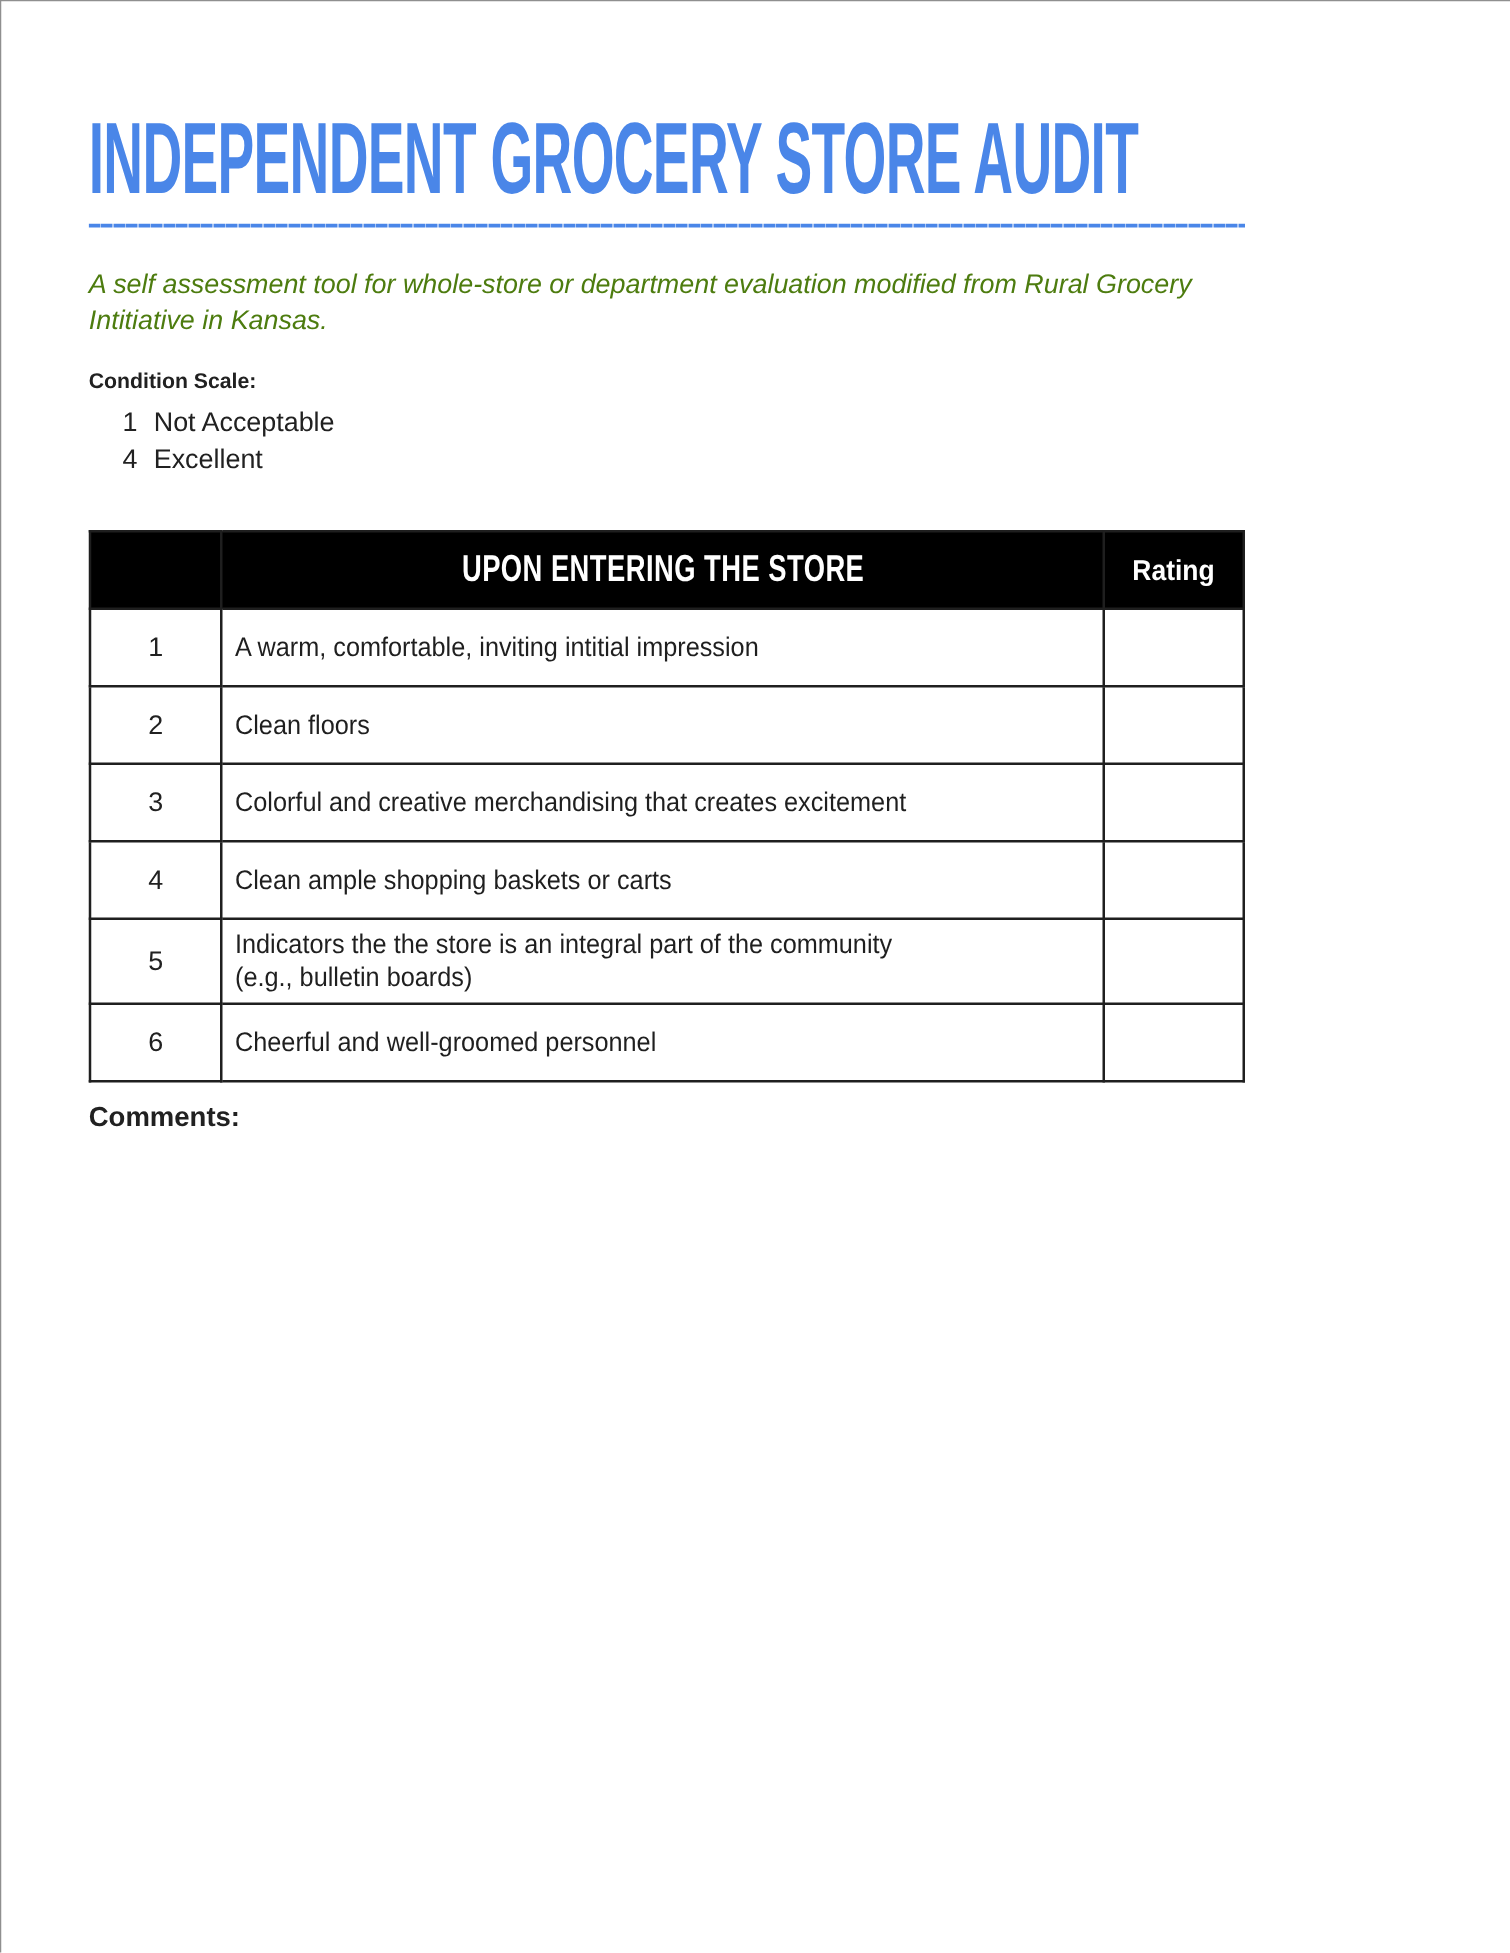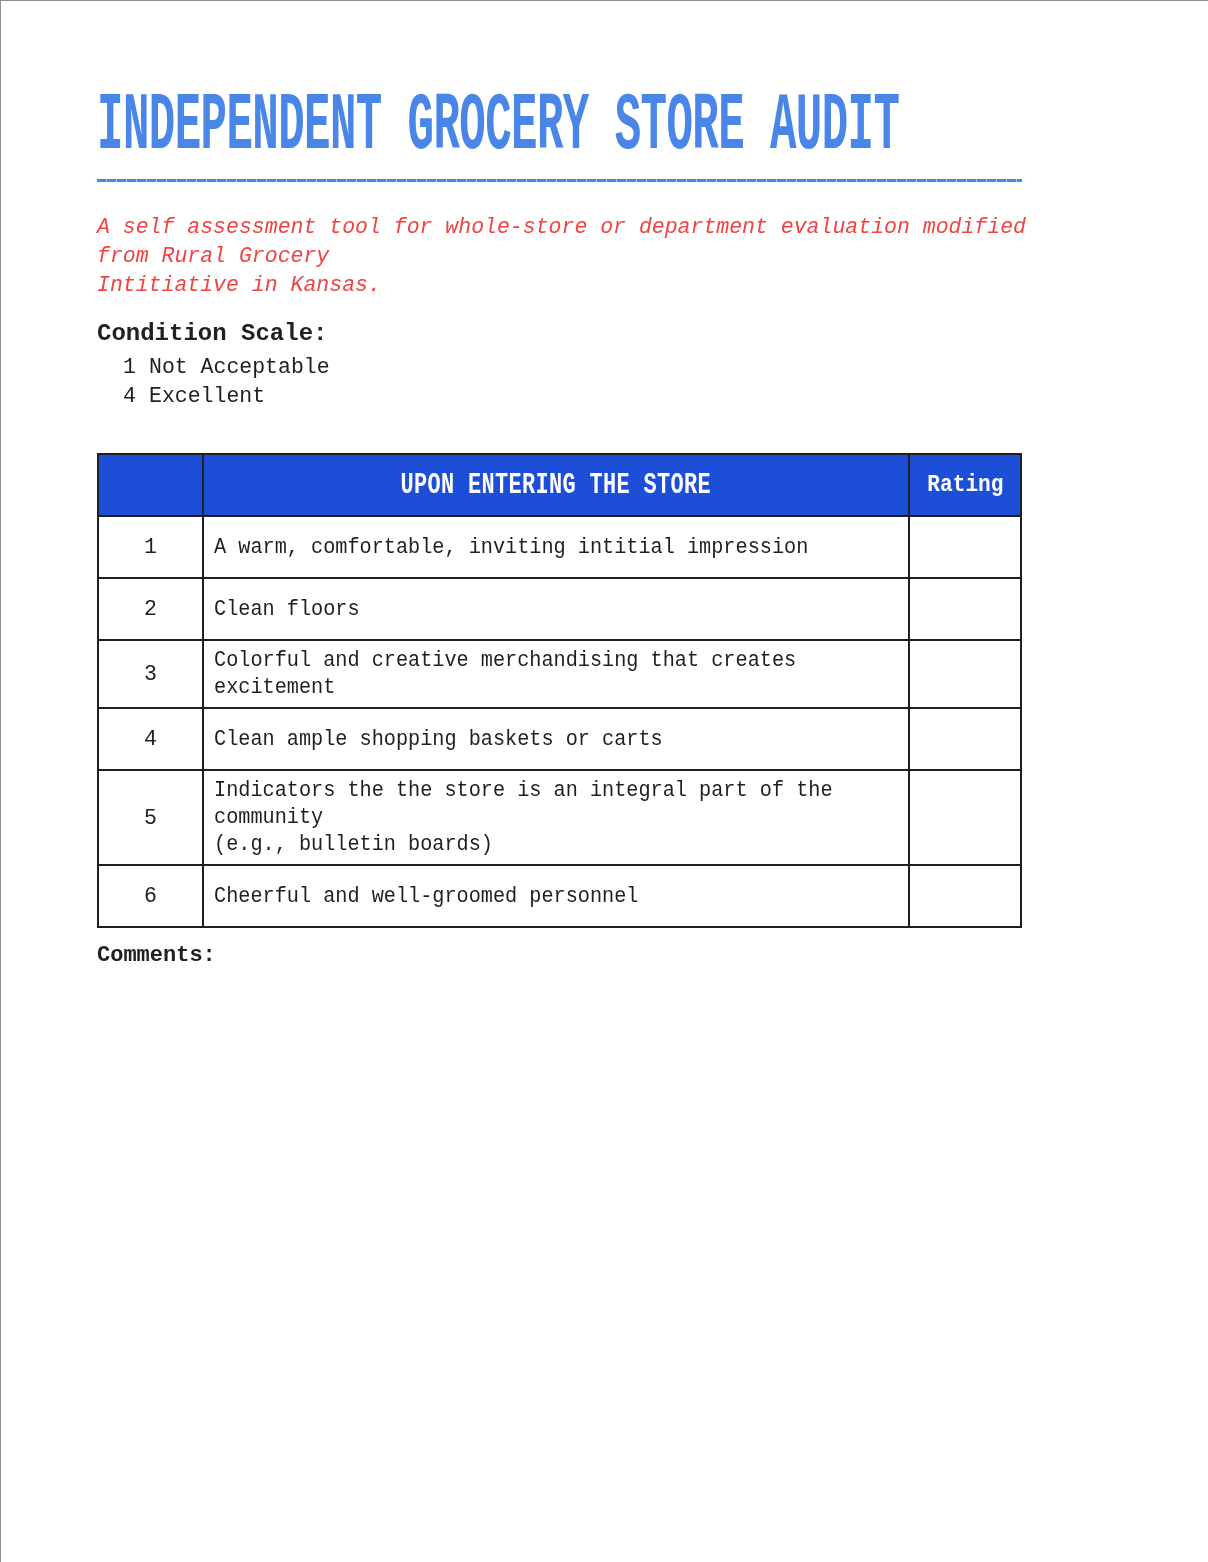--- a/index.html
+++ b/index.html
@@ -6,23 +6,22 @@
   html, body { width: 1208px; height: 1562px; }
   body {
     background: #ffffff;
     border-top: 1px solid #8f8f8f;
     border-left: 1px solid #8f8f8f;
     font-family: "Liberation Sans", sans-serif;
     color: #212121;
     overflow: hidden;
   }
   .content {
-    padding: 84px 141px 0 96px;
+    padding: 84px 141px 0 70px;
     width: 100%;
-    font-family: Liberation Mono, monospace;
   }
   
   .title {
     display: block;
     white-space: nowrap;
     font-size: 78px;
     font-weight: 700;
     letter-spacing: -1px;
     color: #4a86e8;
     transform: scale(0.565, 1.04);
@@ -36,27 +35,27 @@
     height: 3px;
     background: repeating-linear-gradient(90deg, #4a86e8 0 9px, #a8c4f2 9px 10px);
   }
   
   .subtitle {
     margin-top: 31px;
     font-style: italic;
     font-size: 21.5px;
     line-height: 29px;
     white-space: pre-line;
-    color: #ef4444;
+    color: #4d7c0f;
   }
   
   .scale-label {
     margin-top: 21px;
     font-weight: 700;
-    font-size: 24px;
+    font-size: 17px;
     line-height: 26px;
   }
   .scale-items { margin-top: 6px; margin-left: 24px; }
   .scale-item {
     font-size: 21.5px;
     line-height: 28.5px;
   }
   .scale-item .num {
     display: inline-block;
     width: 15px;
@@ -69,21 +68,21 @@
     width: 925px;
     border-collapse: collapse;
     table-layout: fixed;
   }
   table.audit th, table.audit td {
     border: 2px solid #1f1f1f;
   }
   col.c-num { width: 105px; }
   col.c-rating { width: 112px; }
   thead th {
-    background: #1d4ed8;
+    background: #000000;
     color: #ffffff;
     height: 62px;
     text-align: center;
     vertical-align: middle;
   }
   .th-main-inner {
     display: inline-block;
     white-space: nowrap;
     font-size: 30px;
     font-weight: 700;

